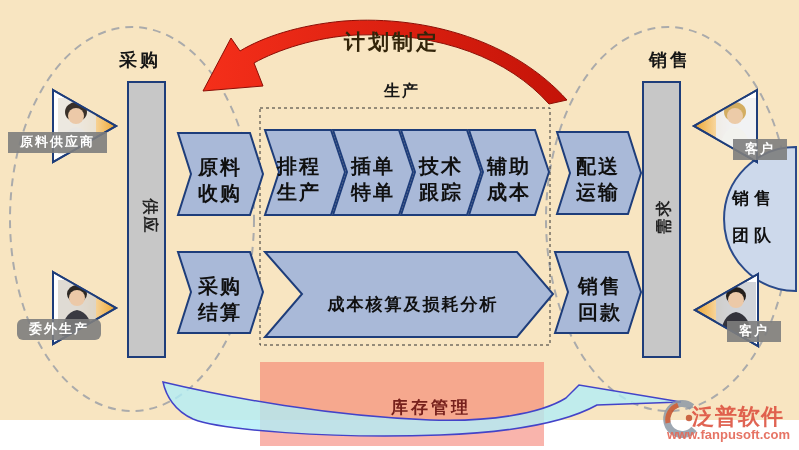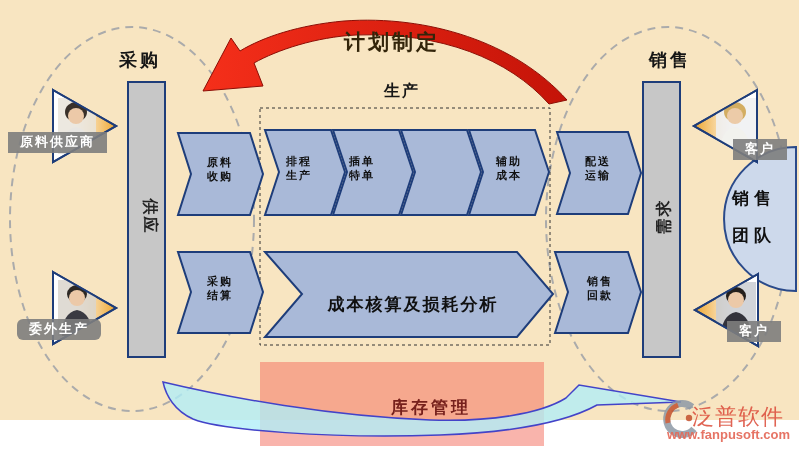--- a/index.html
+++ b/index.html
@@ -4,30 +4,30 @@
 <style>
   html,body{margin:0;padding:0;background:#fff;}
   .stage{position:relative;width:799px;height:446px;overflow:hidden;background:#fff;
          font-family:"Liberation Sans","DejaVu Sans",sans-serif;}
   .stage svg{position:absolute;left:0;top:0;}
   .t{position:absolute;font-weight:bold;color:#161616;white-space:pre;}
   .hdr{font-size:18px;letter-spacing:3px;}
   .plan{font-size:21px;letter-spacing:3px;color:#33250a;}
   .tag{position:absolute;background:rgba(125,125,125,.9);color:#fff;font-size:13px;
        font-weight:bold;padding:1px 12px 2px;letter-spacing:2px;white-space:pre;}
-  .ch{position:absolute;width:72px;text-align:center;font-weight:bold;font-size:11px;
+  .ch{position:absolute;width:72px;text-align:center;font-weight:bold;font-size:20px;
       line-height:1.28;color:#101010;letter-spacing:2px;white-space:pre-line;}
   .rot{position:absolute;font-weight:bold;font-size:16px;letter-spacing:2px;color:#222;}
   .team{position:absolute;left:718px;top:180px;width:72px;text-align:center;font-weight:bold;
         font-size:17px;line-height:2.2;letter-spacing:5px;color:#101010;}
   .cost{position:absolute;left:293px;top:285px;width:240px;text-align:center;font-weight:bold;
         font-size:17px;letter-spacing:2px;color:#101010;margin-top:8px;}
   .inv{position:absolute;left:391px;top:396px;font-size:17px;font-weight:bold;
        letter-spacing:3px;color:#76201c;}
-  .brand{position:absolute;left:692px;top:402px;font-size:22px;font-weight:normal;
+  .brand{position:absolute;left:692px;top:402px;font-size:22px;font-weight:bold;
          letter-spacing:1px;color:rgba(220,78,60,.88);}
   .site{position:absolute;left:667px;top:427px;font-size:13px;font-weight:bold;
         color:rgba(228,104,88,.92);}
 </style>
 </head>
 <body>
 
 <div class="stage">
 
 <svg width="799" height="450" viewBox="0 0 799 450">
@@ -146,21 +146,22 @@
 <div class="tag" style="left:17px;top:319px;border-radius:6px;">委外生产</div>
 <div class="tag" style="left:733px;top:139px;">客户</div>
 <div class="tag" style="left:727px;top:321px;">客户</div>
 
 <div class="team"><span>销售</span><br><span>团队</span></div>
 
 <div class="ch" style="left:184px;top:155px;"><span>原料</span><br><span>收购</span></div>
 <div class="ch" style="left:184px;top:274px;"><span>采购</span><br><span>结算</span></div>
 
 <div class="ch" style="left:263px;top:154px;"><span>排程</span><br><span>生产</span></div>
-<div class="ch" style="left:326px;top:154px;"><span>插单</span><br><span>特单</span></div>
+<div class="ch" style="left:337px;top:154px;"><span>插单</span><br><span>特单</span></div>
+<div class="ch" style="left:405px;top:154px;"><span>技术</span><br><span>跟踪</span></div>
 <div class="ch" style="left:473px;top:154px;"><span>辅助</span><br><span>成本</span></div>
 
 <div class="ch" style="left:562px;top:154px;"><span>配送</span><br><span>运输</span></div>
 <div class="ch" style="left:564px;top:274px;"><span>销售</span><br><span>回款</span></div>
 
 <div class="cost">成本核算及损耗分析</div>
 <div class="inv">库存管理</div>
 
 <div class="brand">泛普软件</div>
 <div class="site">www.fanpusoft.com</div>

